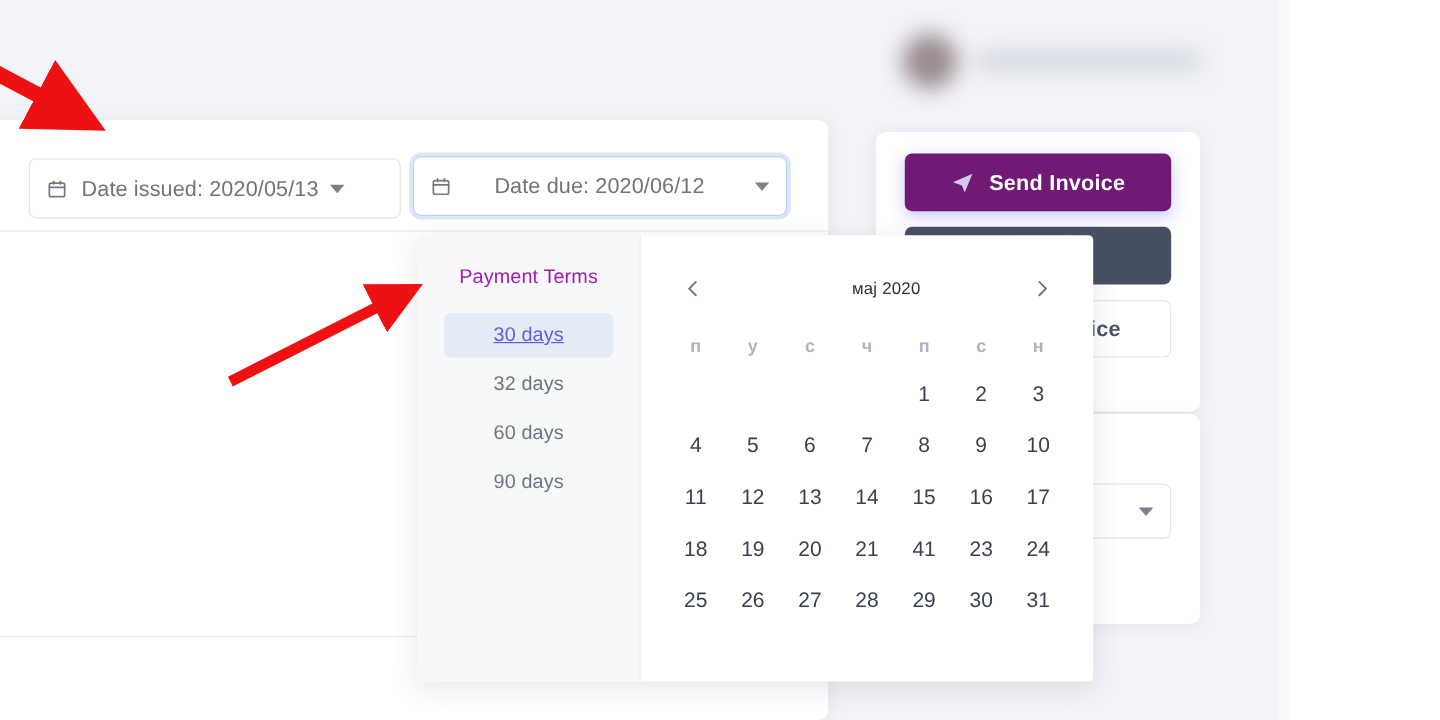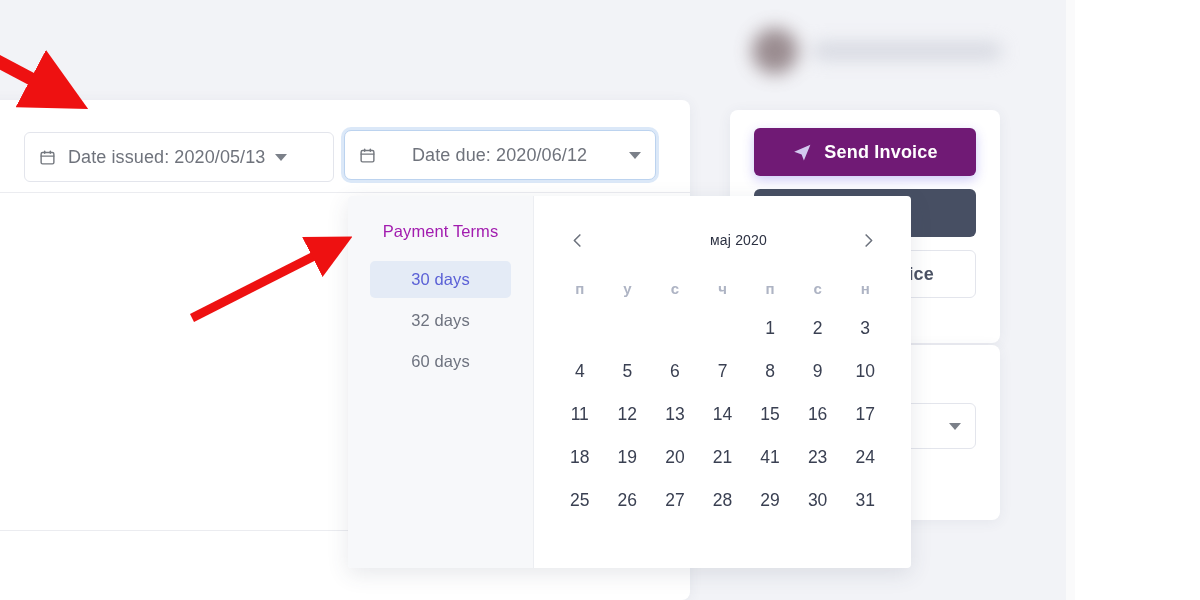--- a/index.html
+++ b/index.html
@@ -127,20 +127,21 @@
     color: #6e737f;
     text-align: center;
     padding: 9px 0;
     margin: 4px 22px;
     border-radius: 5px;
     letter-spacing: 0.1px;
   }
   .dp-term.selected {
     background: #e4ebf6;
     color: #5b61d6;
+    text-decoration: underline;
   }
 
   .dp-cal {
     flex: 1;
     padding: 16px 22px 0 22px;
     box-sizing: border-box;
   }
   .cal-head {
     display: flex;
     align-items: center;
@@ -354,20 +355,21 @@
   </div>
 
   <div class="dp-popup">
 
     <div class="dp-terms">
       <div class="dp-terms-title">Payment Terms</div>
       <div id="terms-list">
           <div class="dp-term selected">30 days</div>
           <div class="dp-term">32 days</div>
           <div class="dp-term">60 days</div>
+          <div class="dp-term">90 days</div>
         </div>
     </div>
 
     <div class="dp-cal">
       <div class="cal-head">
         <div class="cal-nav">
           <svg width="19" height="19" viewBox="0 0 24 24" fill="none" stroke="currentColor" stroke-width="2" stroke-linecap="round" stroke-linejoin="round">
               <polyline points="15 5 8 12 15 19"></polyline>
             </svg>
         </div>

